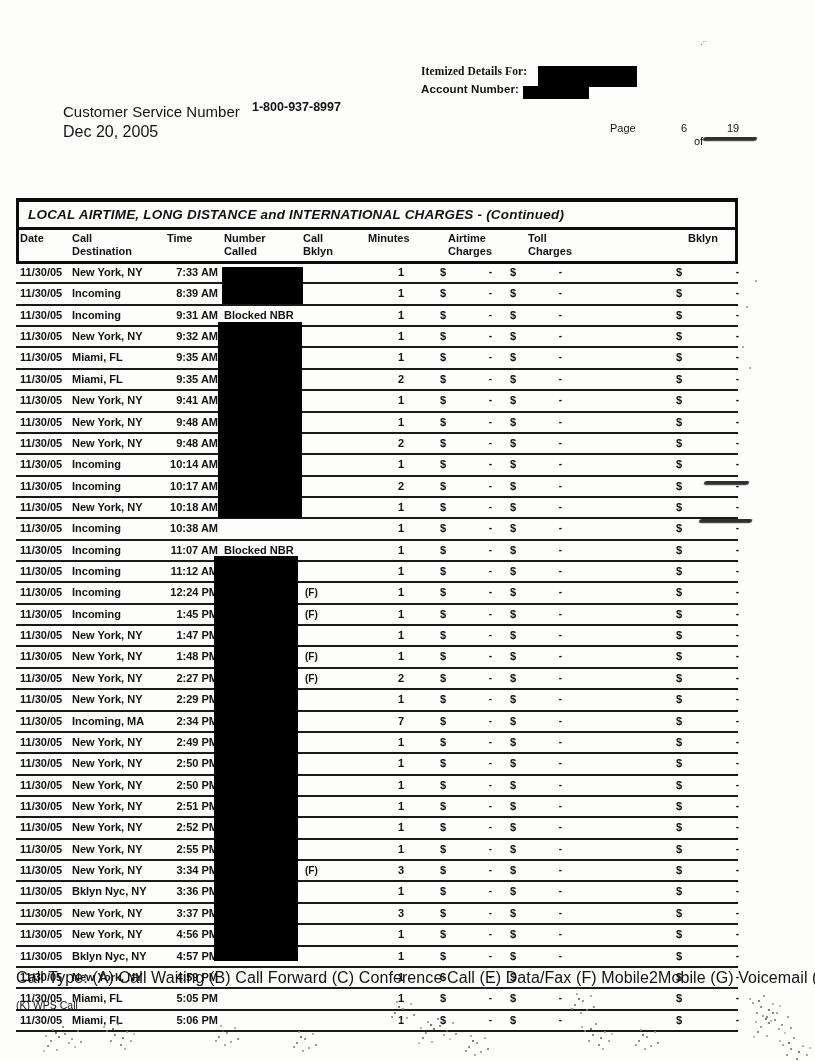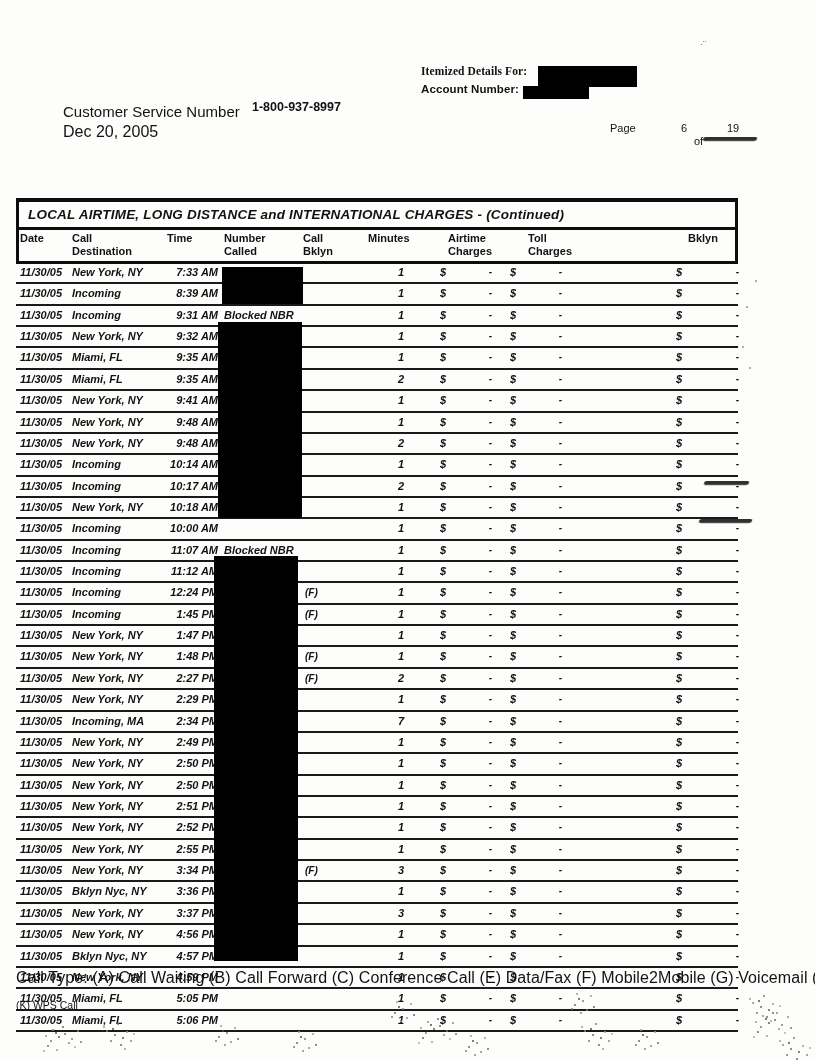--- a/index.html
+++ b/index.html
@@ -35,21 +35,21 @@
   .table-outer{position:absolute;left:16px;top:198px;width:722px;border:3px solid #0d0d0d;border-top-width:4px;box-sizing:border-box;background:#fdfdfc;}
   .title-row{height:25px;border-bottom:3px solid #0d0d0d;display:flex;align-items:center;padding-left:9px;
     font-style:italic;font-weight:700;font-size:13.5px;letter-spacing:.2px;}
   .header-row{position:relative;height:31px;font-size:11px;font-weight:700;}
   .hcell{position:absolute;top:2px;line-height:13px;}
   .hcell span{display:block;}
   .h0{left:1px}.h1{left:53px}.h2{left:148px}.h3{left:205px}.h4{left:284px}.h5{left:349px}.h6{left:429px}.h7{left:509px}.h8{left:669px}
 
   
   .rows-host{position:absolute;left:16px;top:263px;width:722px;}
-  .trow{position:relative;height:19.37px;border-bottom:2px solid #1a1a1a;box-sizing:content-box;font-size:11px;font-weight:700;font-style:italic;}
+  .trow{position:relative;height:19.37px;border-bottom:2px solid #1a1a1a;box-sizing:content-box;font-size:11px;font-weight:700;}
   .cell{position:absolute;top:3px;line-height:13px;white-space:nowrap;}
   .c-date{left:4px;}
   .c-dest{left:56px;}
   .c-time{left:118px;width:84px;text-align:right;}
   .c-num{left:208px;text-align:center;}
   .c-type{left:289px;font-size:10px;}
   .c-min{left:330px;width:58px;text-align:right;}
   .money{display:flex;justify-content:space-between;}
   .c-air{left:424px;width:52px;}
   .c-toll{left:494px;width:52px;}
@@ -372,21 +372,21 @@
           <span class="dash">-</span>
         </span>
         <span class="cell money c-total">
           <span>$</span>
           <span class="dash">-</span>
         </span>
       </div>
       <div class="trow">
         <span class="cell c-date">11/30/05</span>
         <span class="cell c-dest">Incoming</span>
-        <span class="cell c-time">10:00 AM</span>
+        <span class="cell c-time">10:38 AM</span>
         <span class="cell c-num"></span>
         <span class="cell c-type"></span>
         <span class="cell c-min">1</span>
         <span class="cell money c-air">
           <span>$</span>
           <span class="dash">-</span>
         </span>
         <span class="cell money c-toll">
           <span>$</span>
           <span class="dash">-</span>

